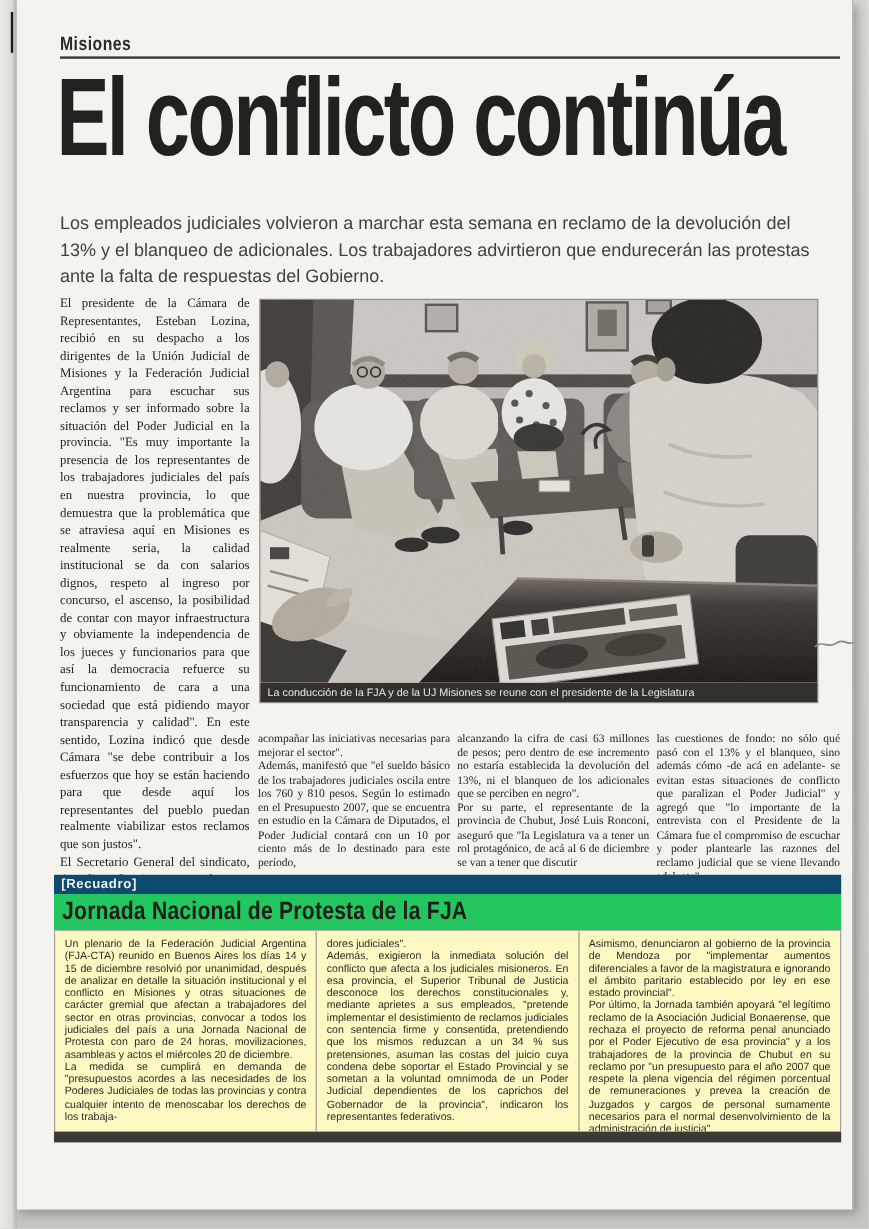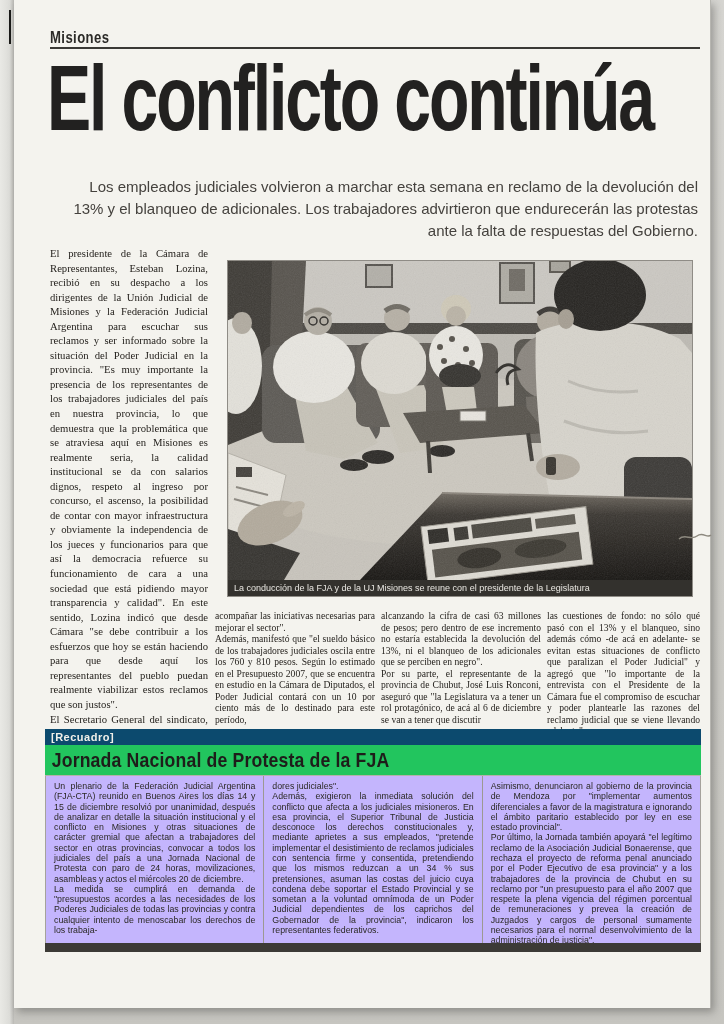--- a/index.html
+++ b/index.html
@@ -23,41 +23,41 @@
     font-size:16px;font-weight:bold;color:#2b2a27;letter-spacing:.5px;
     transform:scaleX(.82);transform-origin:left top;
   }
   .kicker-rule{position:absolute;left:36px;top:47px;width:650px;height:2px;background:#3a3935;}
   .headline{
     position:absolute;left:33px;top:46px;margin:0;white-space:nowrap;
     font-size:92px;font-weight:bold;color:#222120;letter-spacing:-3px;
     transform:scaleX(.72);transform-origin:left top;
   }
   .lede{
-    position:absolute;left:52px;top:176px;width:632px;margin:0;
-    font-size:15px;line-height:1.45;color:#45423e;text-align:right;
+    position:absolute;left:36px;top:176px;width:632px;margin:0;
+    font-size:15px;line-height:1.45;color:#45423e;
   }
   
   .col{position:absolute;font-family:"Liberation Serif",serif;color:#26231f;
     text-align:justify;}
   .col p{margin:0;}
   .col1{left:36px;top:246px;width:158px;font-size:10.7px;line-height:1.36;}
   .col-s{top:610px;height:130px;font-size:9.6px;line-height:1.2;overflow:hidden;}
   .col2{left:201px;width:160px;}
   .col3{left:367px;width:160px;}
   .col4{left:533px;width:153px;}
   .dropcap{
     float:left;width:33px;height:58px;margin:3px 8px 2px 0;
     background:
       linear-gradient(#141312,#141312) left top/15px 100% no-repeat,
       linear-gradient(#141312,#141312) left bottom/100% 15px no-repeat;
   }
   .sr{position:absolute;width:1px;height:1px;overflow:hidden;clip:rect(0 0 0 0);white-space:nowrap;}
   
-  .photo{position:absolute;left:199px;top:246px;width:464px;height:335px;margin:15px;
+  .photo{position:absolute;left:199px;top:246px;width:464px;height:335px;margin:4px;
     background:#fca5a5;box-shadow:0 0 0 1px #8f8c86;}
   .photo svg{display:block;}
   .photo figcaption{
     height:16px;background:#33312d;color:#e9e7e2;
     font-size:9px;line-height:16px;padding:0 6px;box-sizing:border-box;
     white-space:nowrap;overflow:hidden;
   }
   .pen-squiggle{position:absolute;left:663px;top:530px;}
   
   .recuadro{position:absolute;left:31px;top:729px;width:656px;}
@@ -68,21 +68,21 @@
   }
   .titlebar{
     height:30px;background:#22c55e;border-bottom:1px solid #b3b1aa;
     display:flex;align-items:center;
   }
   .titlebar .boxtitle{
     font-size:21px;font-weight:bold;color:#1e1d1a;padding-left:8px;white-space:nowrap;
     transform:scaleX(.84);transform-origin:left center;letter-spacing:.2px;
   }
   .boxbody{
-    display:flex;background:#c4b5fd;height:167px;overflow:hidden;
+    display:flex;background:#fef9c3;height:167px;overflow:hidden;
     border-left:1px solid #a5a29b;border-right:1px solid #a5a29b;
   }
   .boxcol{
     flex:1;padding:5px 8px 0 8px;font-size:8.8px;line-height:1.17;
     color:#2a2824;text-align:justify;overflow:hidden;
   }
   .boxcol + .boxcol{border-left:1px solid #9c9992;}
   .boxcol p{margin:0;}
   .bottombar{height:9px;background:#3c3a36;}
 </style>

